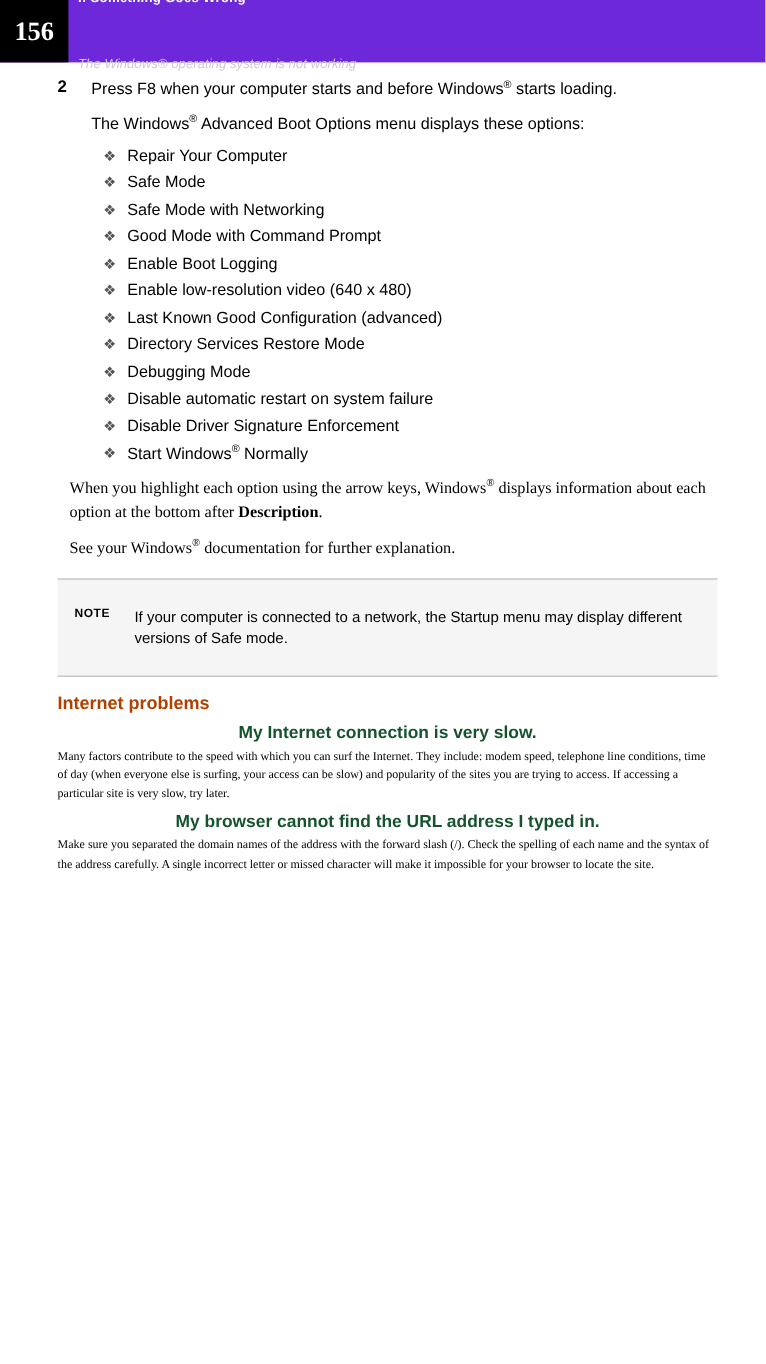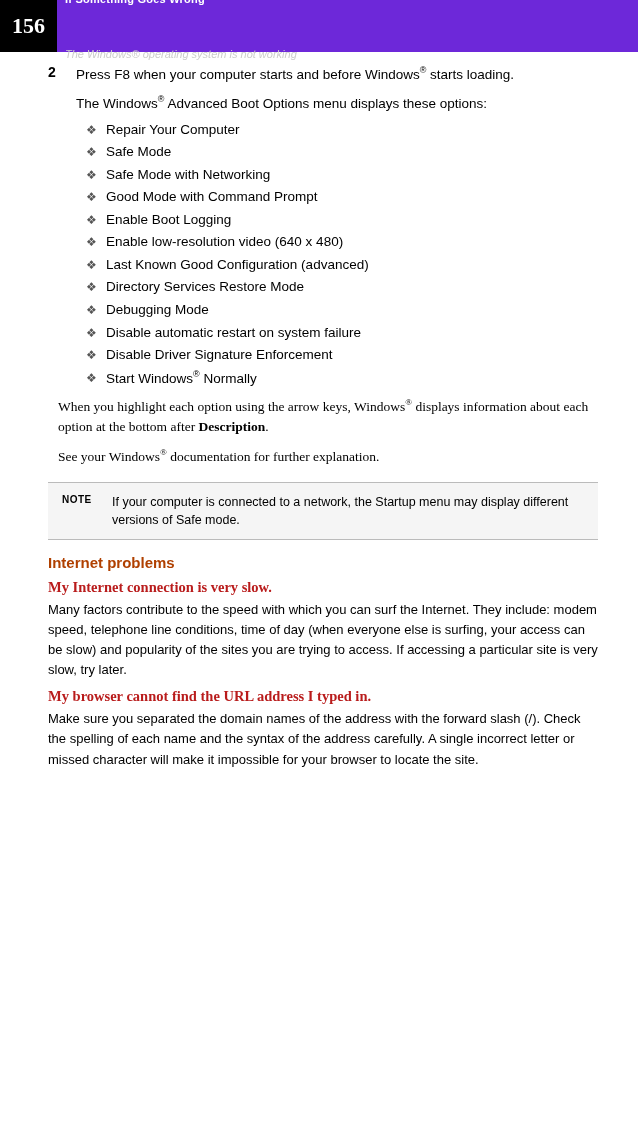--- a/index.html
+++ b/index.html
@@ -108,21 +108,21 @@
     .paragraph strong {
       font-weight: bold;
     }
 
     .note-box {
       display: flex;
       gap: 10px;
       background: #f5f5f5;
       border-top: 1px solid #bbb;
       border-bottom: 1px solid #bbb;
-      padding: 10px 14px;
+      padding: 22px 14px;
       margin: 14px 0 14px 0;
     }
     .note-label {
       font-family: Arial, sans-serif;
       font-size: 10px;
       font-weight: bold;
       color: #000;
       letter-spacing: 0.05em;
       min-width: 40px;
       padding-top: 1px;
@@ -136,30 +136,31 @@
 
     .section-heading {
       font-family: Arial, sans-serif;
       font-size: 15px;
       font-weight: bold;
       color: #b04000;
       margin: 4px 0 8px 0;
     }
 
     .subsection-heading {
+      font-family: Liberation Sans, sans-serif;
+      font-size: 14.5px;
+      font-weight: bold;
+      color: #14532d;
+      margin: 8px 0 4px 0;
+      text-align: center;
+    }
+
+    .body-text {
       font-family: Liberation Serif, serif;
-      font-size: 14.5px;
-      font-weight: bold;
-      color: #b91c1c;
-      margin: 8px 0 4px 0;
-    }
-
-    .body-text {
-      font-family: Liberation Sans, sans-serif;
-      font-size: 13px;
+      font-size: 10px;
       line-height: 1.55;
       margin-bottom: 8px;
     }
 
     sup {
       font-size: 9px;
       vertical-align: super;
     }
   </style>
 </head>

